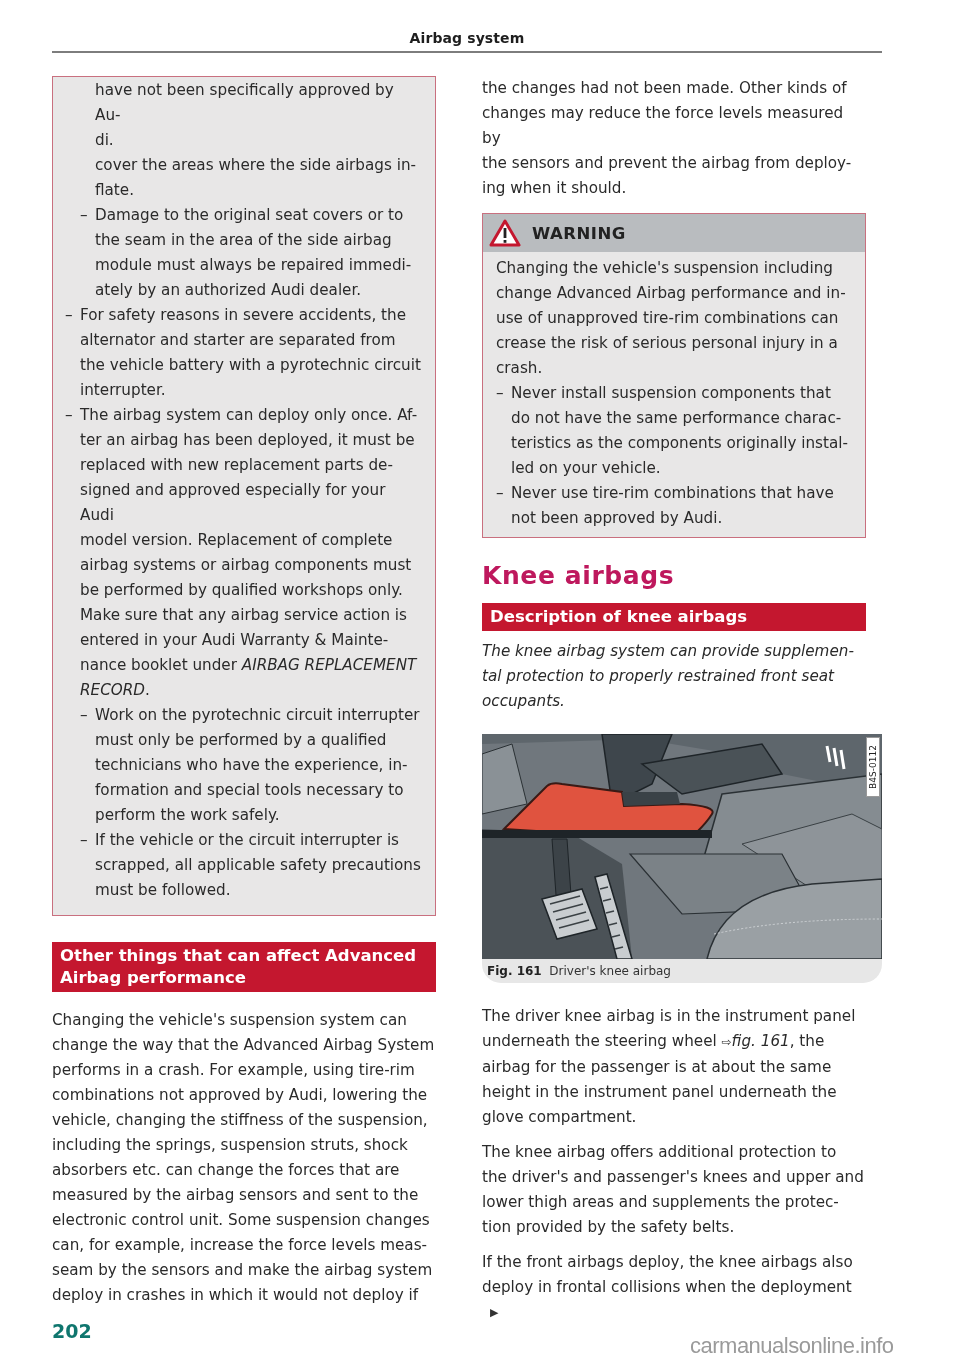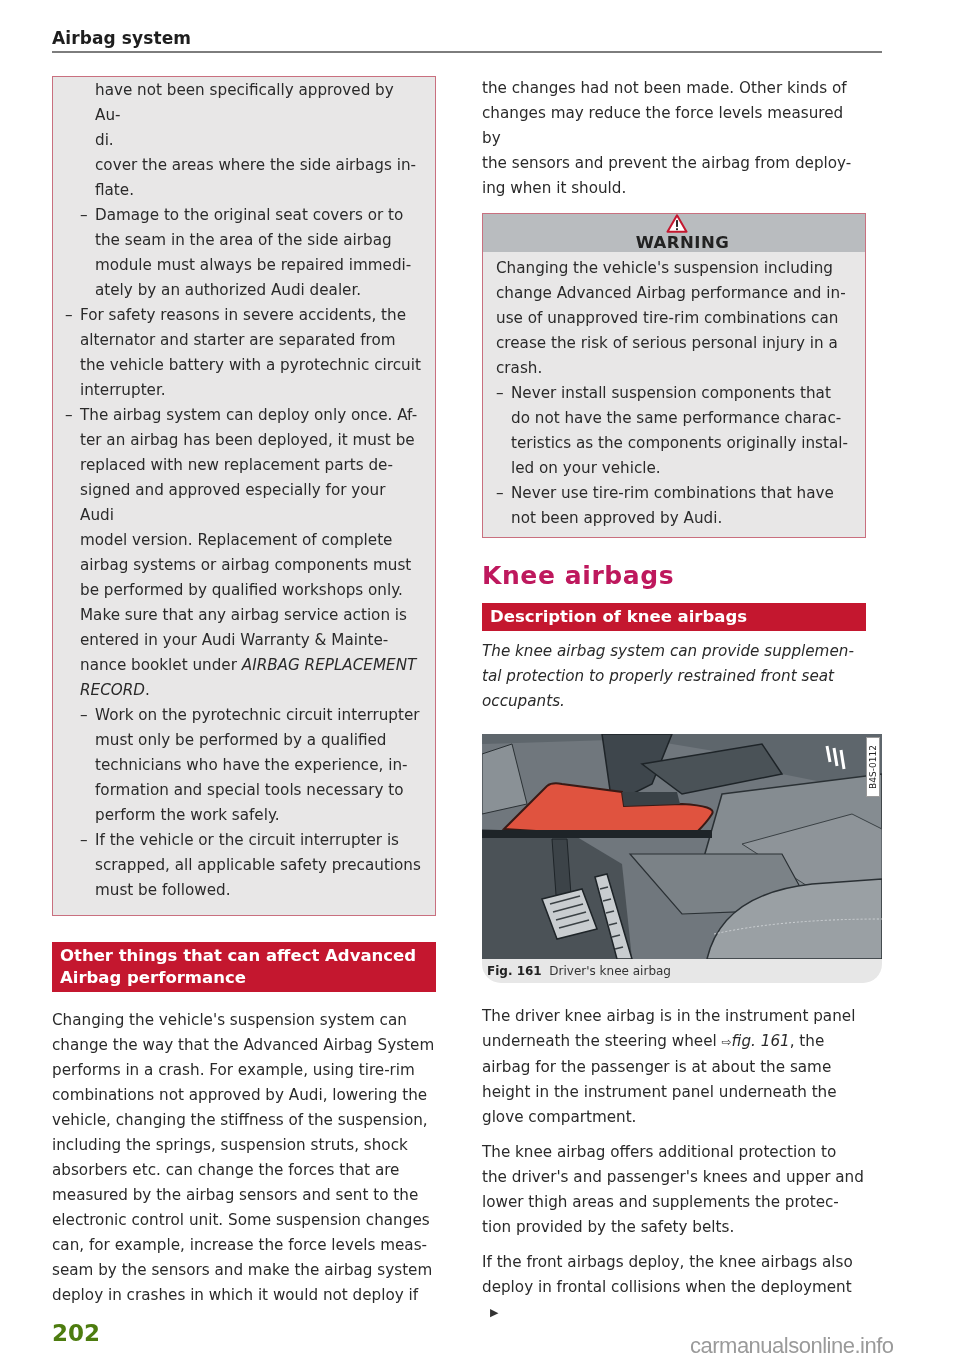--- a/index.html
+++ b/index.html
@@ -1,49 +1,49 @@
 <!DOCTYPE html>
 <html><head>
   <meta charset="utf-8">
   <style>
     * { box-sizing: border-box; margin: 0; padding: 0; }
     html, body { width: 960px; height: 1363px; background: #ffffff; overflow: hidden; }
     body { position: relative; font-family: "DejaVu Sans", sans-serif; color: #2a2a2a; }
 
     .header { position: absolute; left: 52px; top: 26px; width: 830px; }
-    .header-title { font-size: 17px; font-weight: bold; color: #1e1e1e; letter-spacing: 0.1px; height: 24px; line-height: 24px; }
+    .header-title { font-size: 14px; font-weight: bold; color: #1e1e1e; letter-spacing: 0.1px; height: 24px; line-height: 24px; text-align: center; }
     .header-rule { height: 2px; background: #7d7d7d; margin-top: 1px; }
 
     .col { position: absolute; top: 76px; width: 384px; }
     .col-left { left: 52px; }
     .col-right { left: 482px; }
 
     .box { background: #e8e7e7; border: 1px solid #c9707f; }
     .box-cont { padding: 1px 12px 12px 12px; }
 
     .p { font-size: 15.2px; line-height: 25px; }
     .italic { font-style: italic; }
 
     .red-heading { background: #c4172f; color: #ffffff; font-weight: bold; font-size: 16.5px; line-height: 22px; padding: 3px 8px 3px 8px; }
 
-    .warn-head { background: #b9bcbf; height: 38px; display: flex; align-items: center; padding-left: 6px; flex-direction: column; }
+    .warn-head { background: #b9bcbf; height: 38px; display: flex; align-items: center; padding-left: 6px; }
     .warn-icon { width: 32px; height: 28px; }
     .warn-label { font-weight: bold; font-size: 16.5px; color: #222; margin-left: 11px; letter-spacing: 0.5px; }
     .warn-body { padding: 4px 12px 6px 13px; }
 
     .h1 { font-size: 25px; font-weight: bold; color: #be185d; letter-spacing: 0.6px; line-height: 32px; }
 
     .fig { position: relative; width: 400px; background: #e7e7e7; border-radius: 19px; }
     .fig-img { position: relative; width: 400px; height: 225px; overflow: hidden; background: #6b7379; }
     .fig-caption { font-size: 12px; line-height: 24px; padding-left: 5px; color: #333; }
     .fig-caption b { font-weight: bold; color: #222; }
     .fig-code { position: absolute; right: 2px; top: 3px; width: 14px; height: 60px; background: #ffffff; border: 1px solid #999; }
     .fig-code span { position: absolute; left: 50%; top: 50%; transform: translate(-50%,-50%) rotate(-90deg); font-size: 9px; white-space: nowrap; color: #222; }
 
-    .page-number { position: absolute; left: 52px; top: 1320px; font-size: 23px; font-weight: bold; color: #4d7c0f; }
+    .page-number { position: absolute; left: 52px; top: 1320px; font-size: 19px; font-weight: bold; color: #0f766e; }
     .watermark { position: absolute; left: 690px; top: 1333px; font-family: "Liberation Sans", sans-serif; font-size: 22px; color: #9a9a9a; letter-spacing: -0.5px; }
     .cont-arrow { display: inline-block; margin-left: 8px; color: #333; font-size: 11px; vertical-align: middle; }
   </style>
 </head>
 <body>
 
 <div class="header">
   <div class="header-title">Airbag system</div>
   <div class="header-rule"></div>
 </div>

